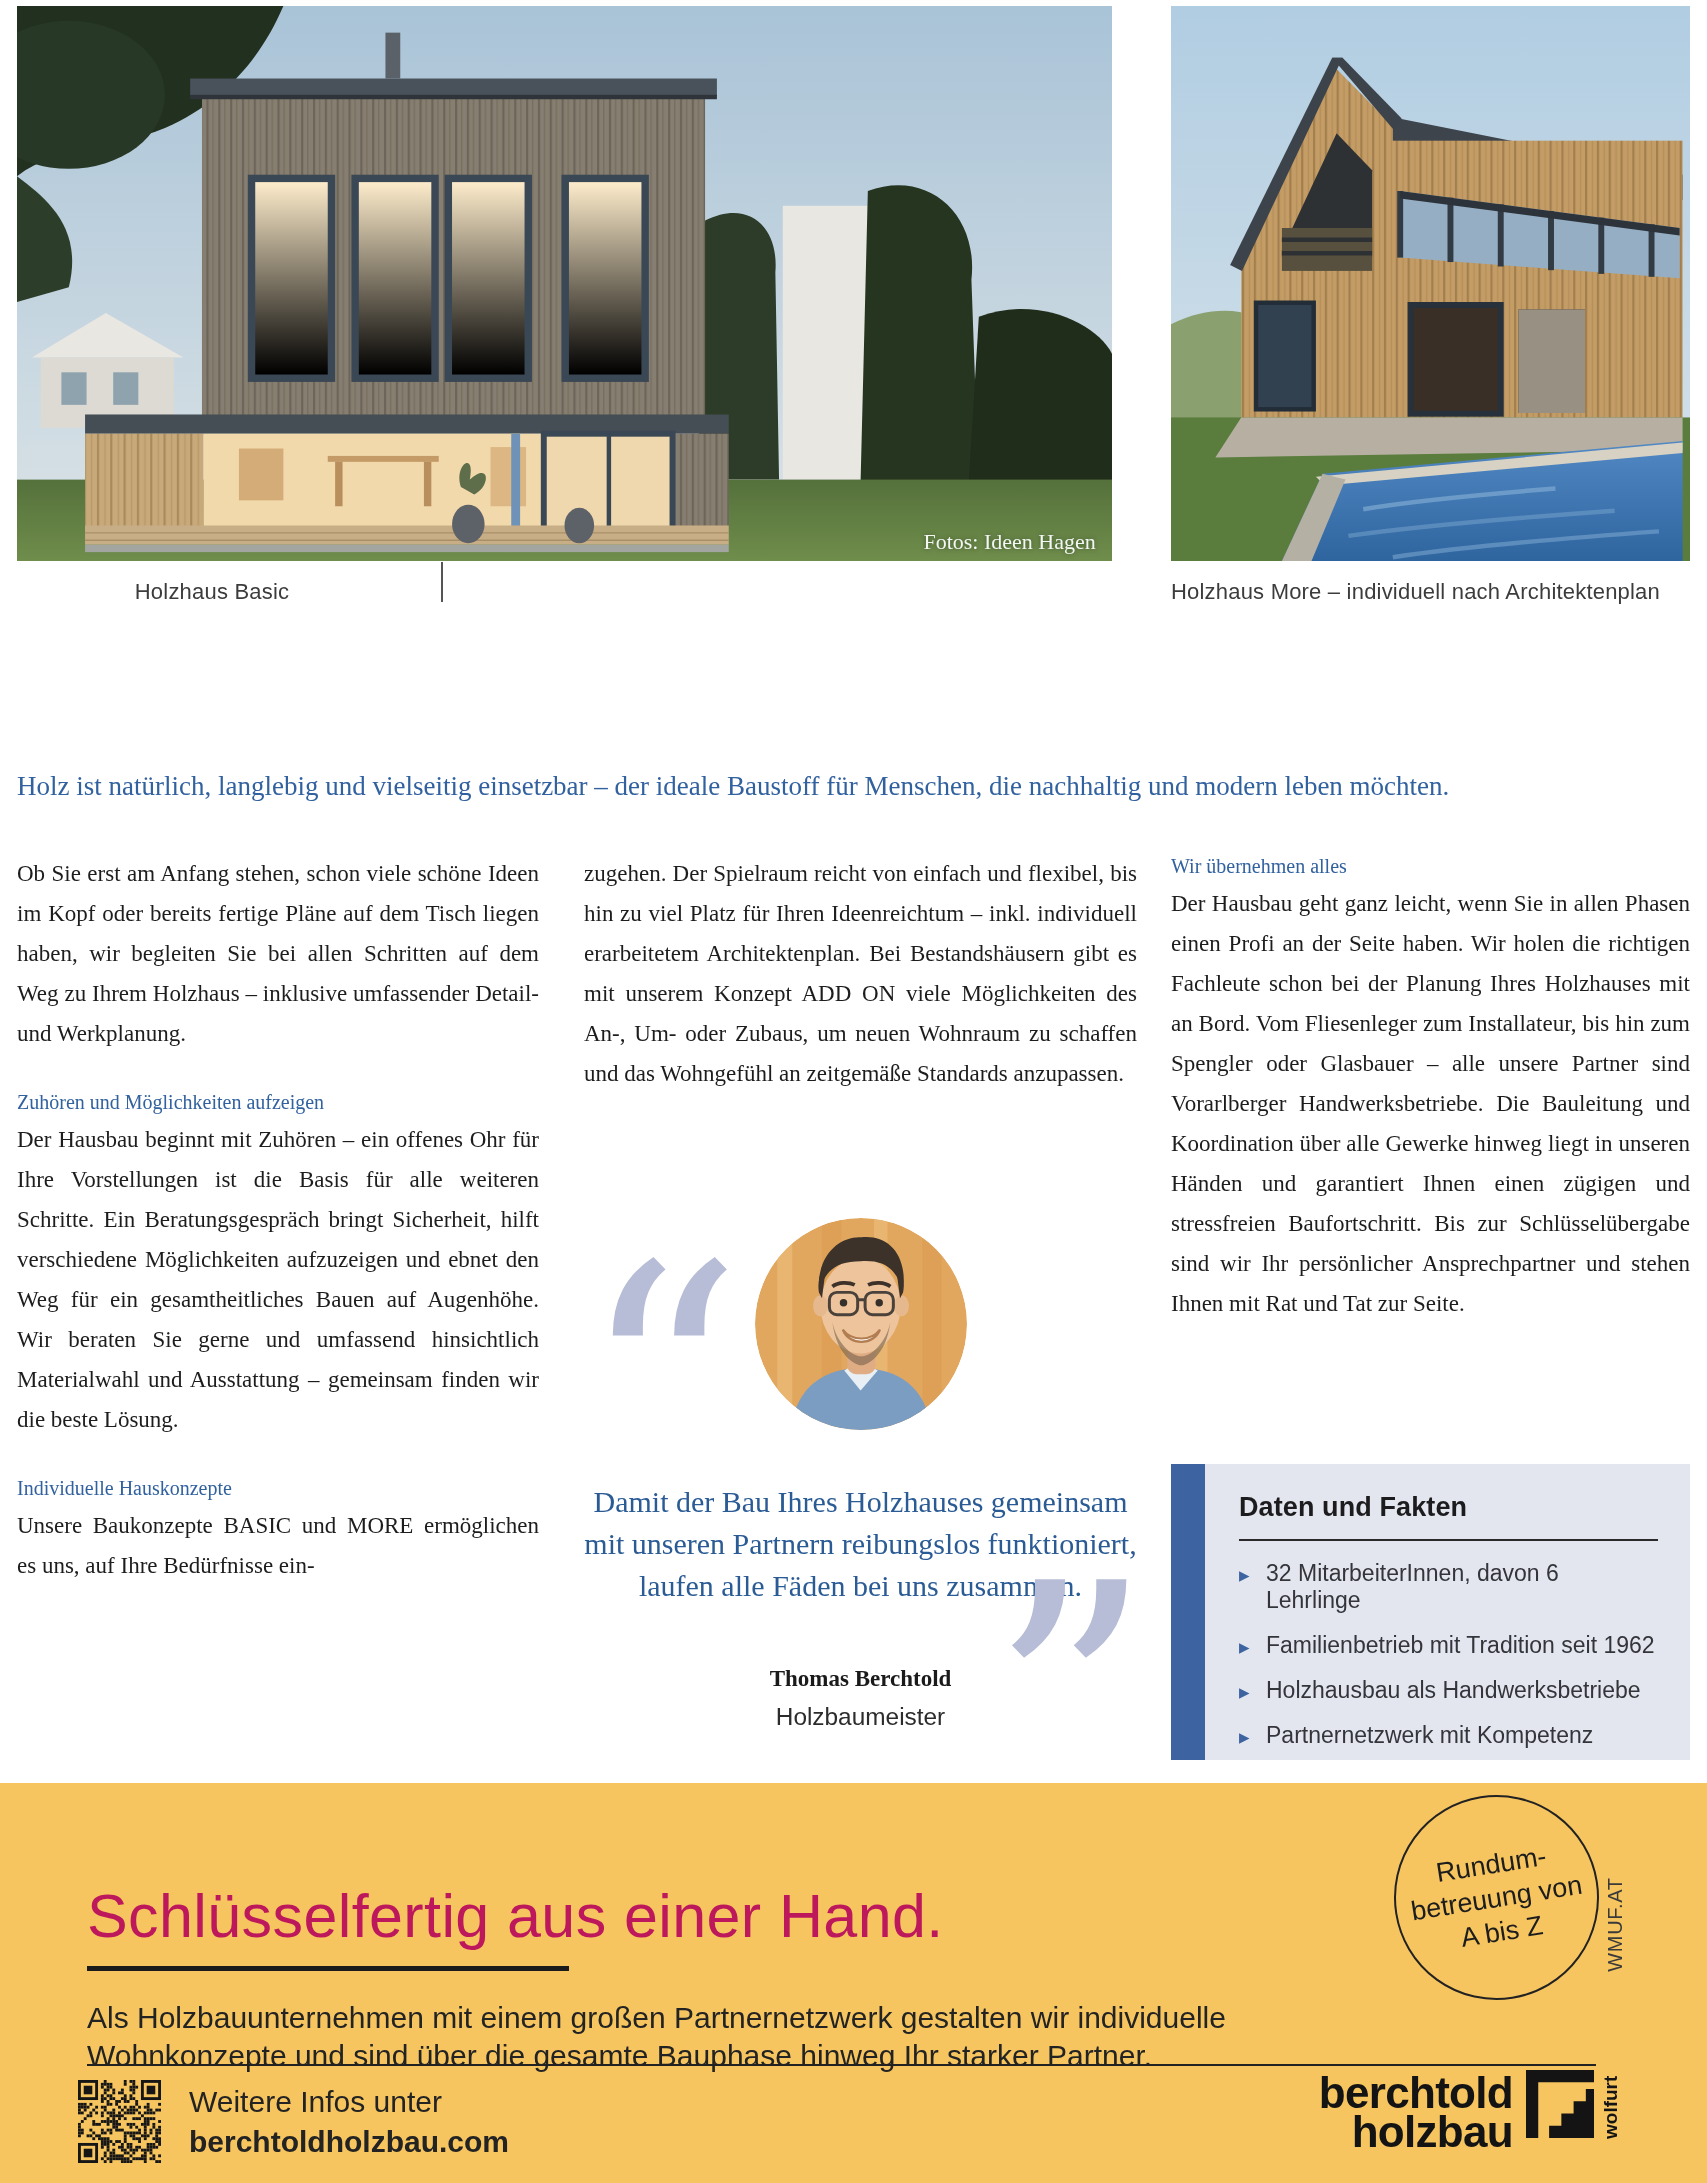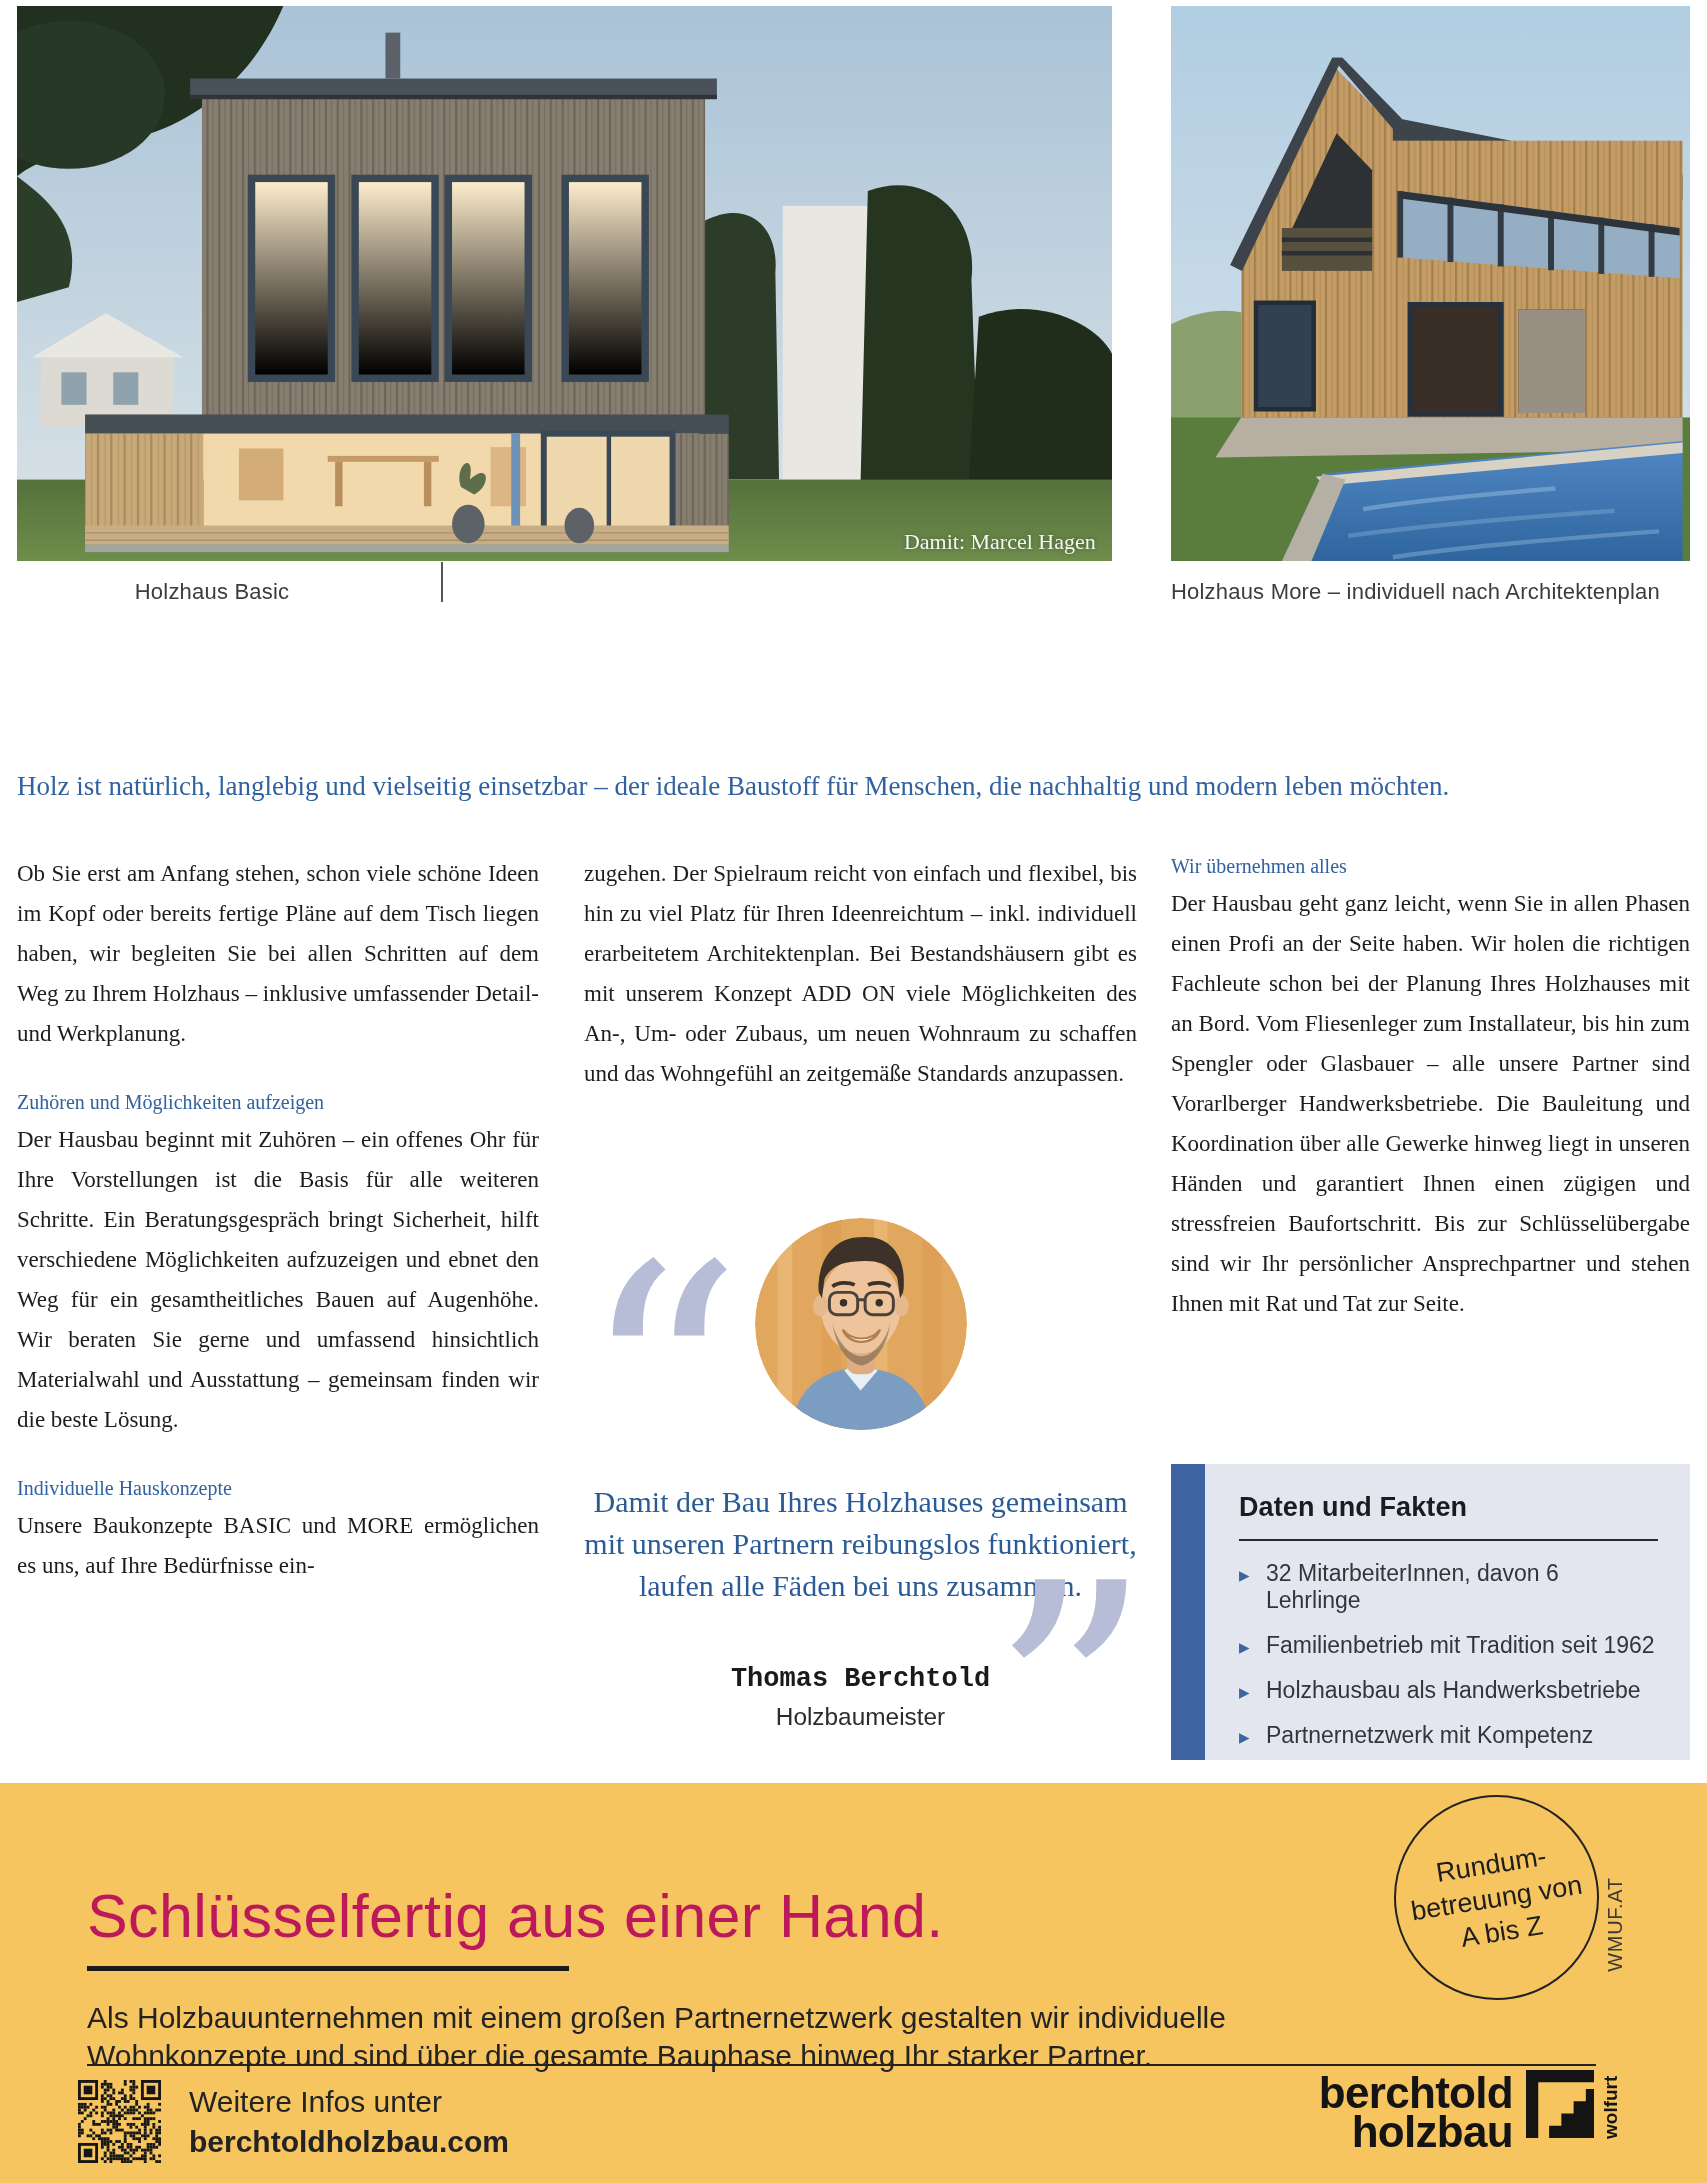--- a/index.html
+++ b/index.html
@@ -36,21 +36,21 @@
   .quote-mark{position:absolute;font-family:"DejaVu Serif",serif;color:#b7bdd6;
               font-size:318px;line-height:1;pointer-events:none;}
   .quote-open{left:-3.7px;top:370px;}
   .quote-close{right:-15px;top:688px;}
   .portrait{position:absolute;left:50%;top:364px;width:212px;height:212px;margin-left:-106px;
             border-radius:50%;overflow:hidden;}
   .portrait svg{display:block;width:100%;height:100%;}
   .quote-text{position:absolute;left:0;top:627px;width:100%;text-align:center;
               font-family:"Liberation Serif",serif;font-size:30px;line-height:1.4;color:#2a5b94;}
   .quote-name{position:absolute;left:0;top:805px;width:100%;text-align:center;
-              font-weight:700;font-size:27px;color:#1a1a1a;font-family:Liberation Mono, monospace;}
+              font-weight:700;font-size:23px;color:#1a1a1a;font-family:Liberation Serif, serif;}
   .quote-role{position:absolute;left:0;top:843px;width:100%;text-align:center;
               font-size:24.4px;color:#2c2c2c;font-family:"Liberation Sans",sans-serif;}
   
   .facts{position:absolute;left:1171px;top:1464px;width:519px;height:296px;background:#e4e6ef;}
   .facts-bar{position:absolute;left:0;top:0;width:34px;height:100%;background:#3d64a1;}
   .facts-inner{position:absolute;left:68px;top:28px;width:419px;}
   .facts-title{font-size:27px;font-weight:700;color:#1c1c1e;letter-spacing:0.1px;}
   .facts-rule{margin-top:16.3px;width:100%;height:2.2px;background:#2a2a2a;}
   .facts-list{margin:19px 0 0 0;padding:0;list-style:none;}
   .facts-list li{position:relative;padding-left:27px;margin-bottom:18px;
@@ -169,21 +169,21 @@
 
       <rect x="92" y="702" width="870" height="26" fill="#c7ae87"></rect>
       <line x1="92" y1="712" x2="962" y2="712" stroke="#a98f68" stroke-width="2"></line>
       <line x1="92" y1="722" x2="962" y2="722" stroke="#a98f68" stroke-width="2"></line>
       <rect x="92" y="728" width="870" height="10" fill="#a3a5a1"></rect>
 
       <ellipse cx="610" cy="700" rx="22" ry="26" fill="#5d6168"></ellipse>
       <ellipse cx="760" cy="702" rx="20" ry="24" fill="#5d6168"></ellipse>
       <path d="M600,650 C590,620 620,600 612,640 C640,615 640,650 618,660 Z" fill="#5e6e4a"></path>
     </svg>
-    <div class="credit">Damit: Marcel Hagen</div>
+    <div class="credit">Fotos: Ideen Hagen</div>
   </div>
 
   <div class="photo photo-right">
     <svg viewBox="0 0 702 750" preserveAspectRatio="none">
       <defs>
         <linearGradient id="sky2" x1="0" y1="0" x2="0" y2="1">
           <stop offset="0" stop-color="#b1cde2"></stop>
             <stop offset="1" stop-color="#d9e4ea"></stop>
         </linearGradient>
         <linearGradient id="pool2" x1="0" y1="0" x2="0" y2="1">

